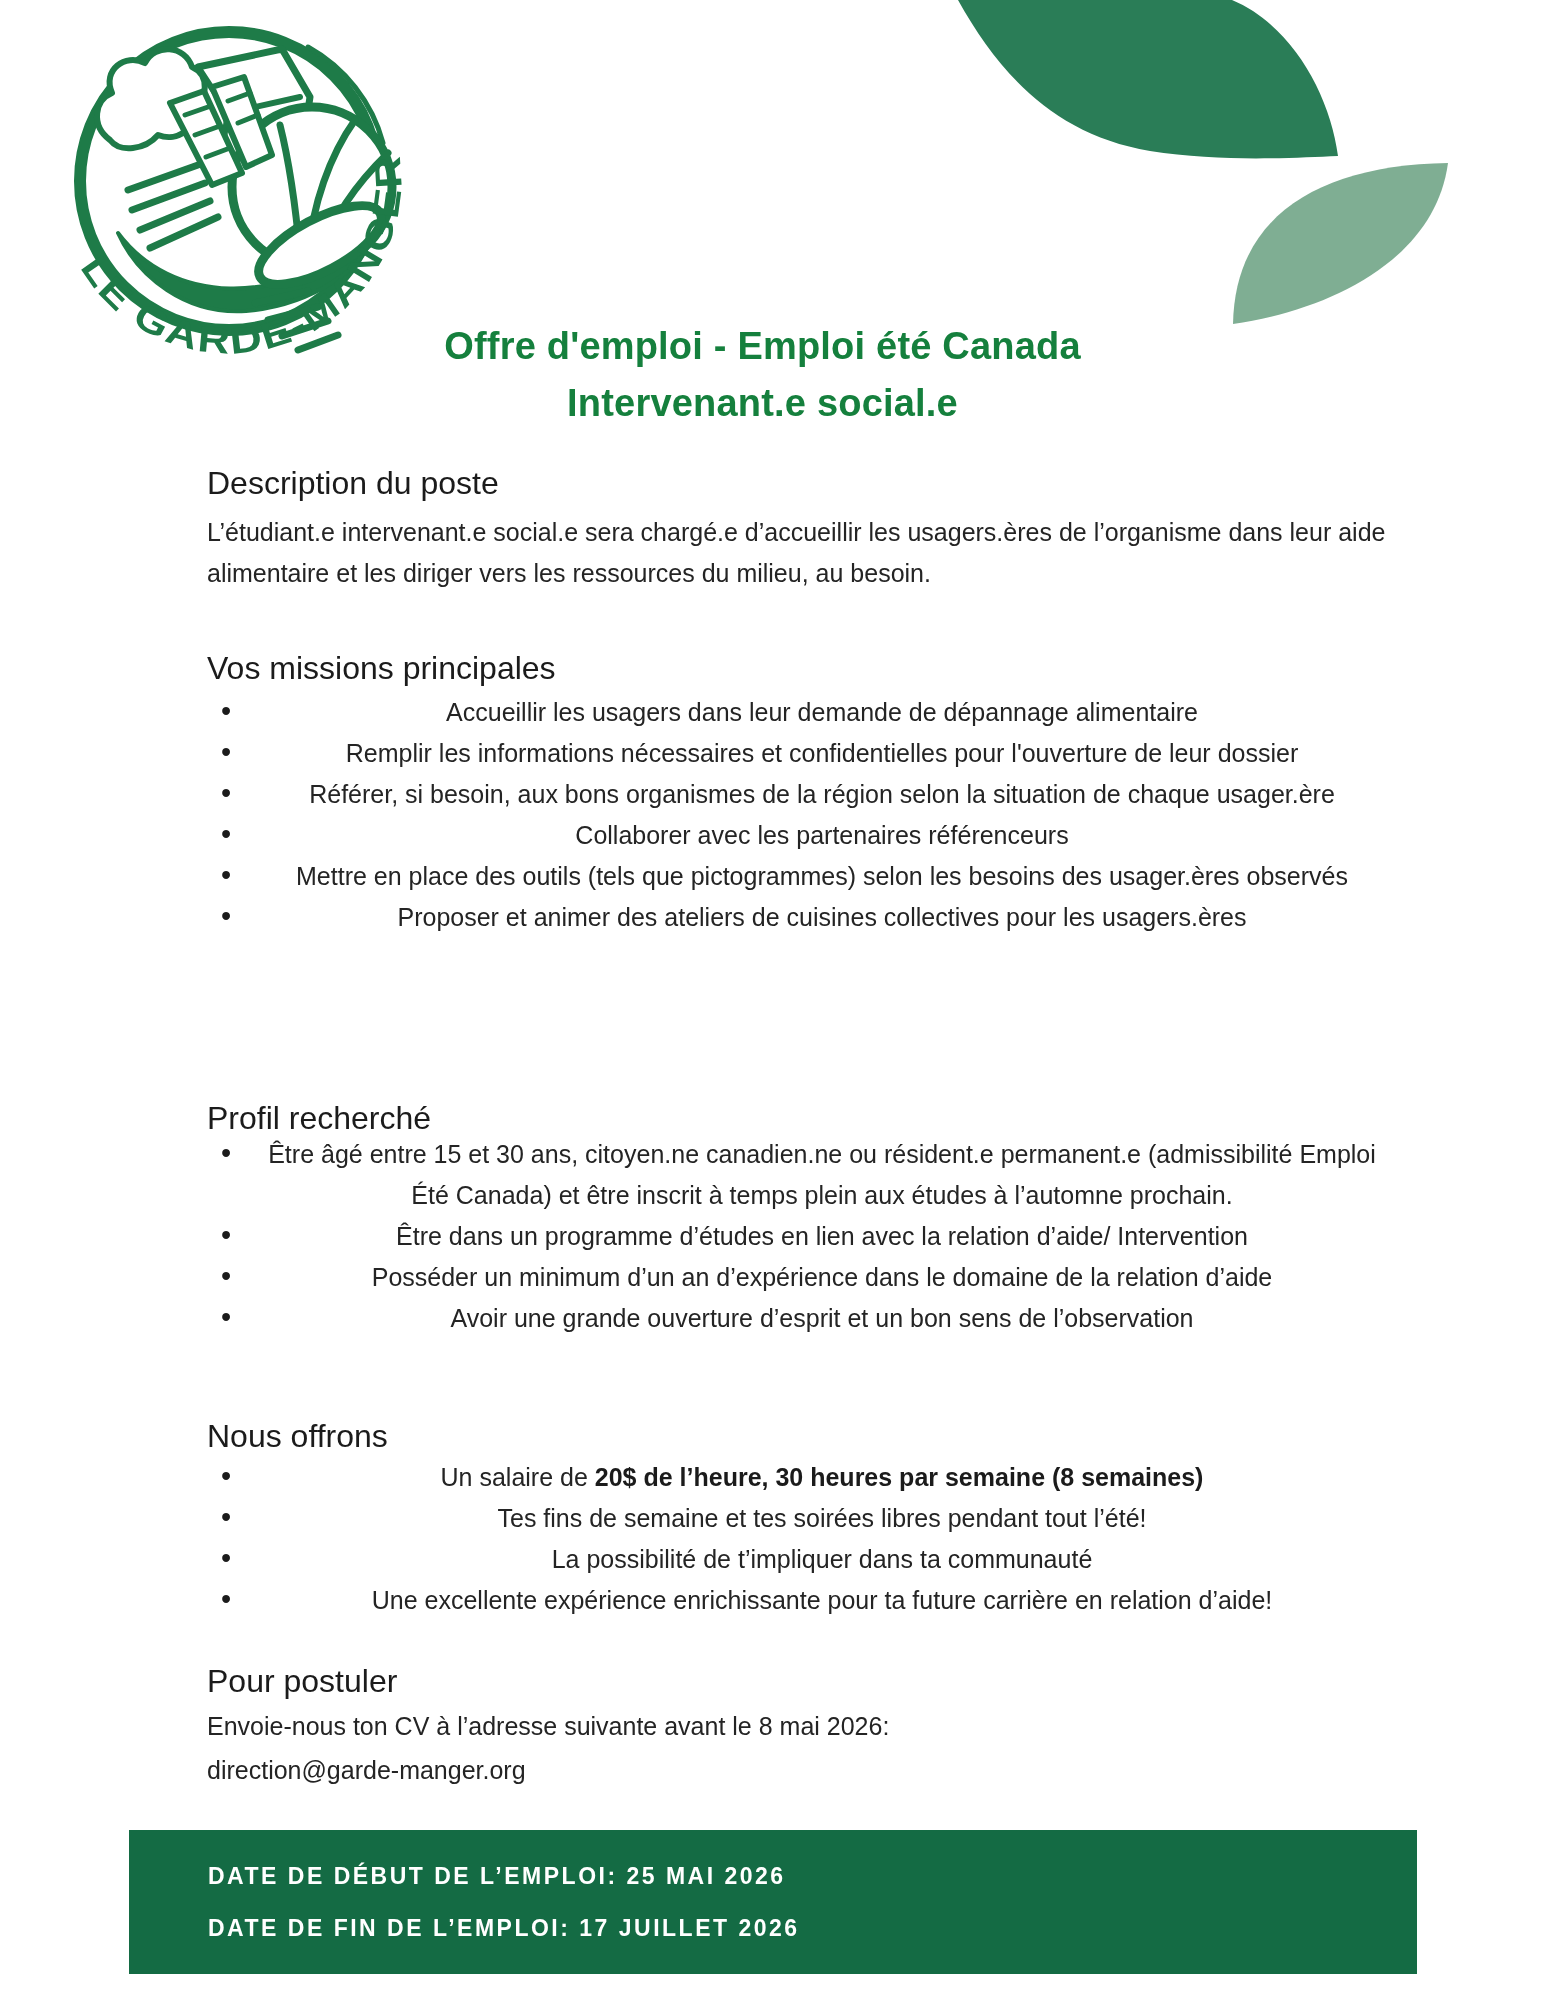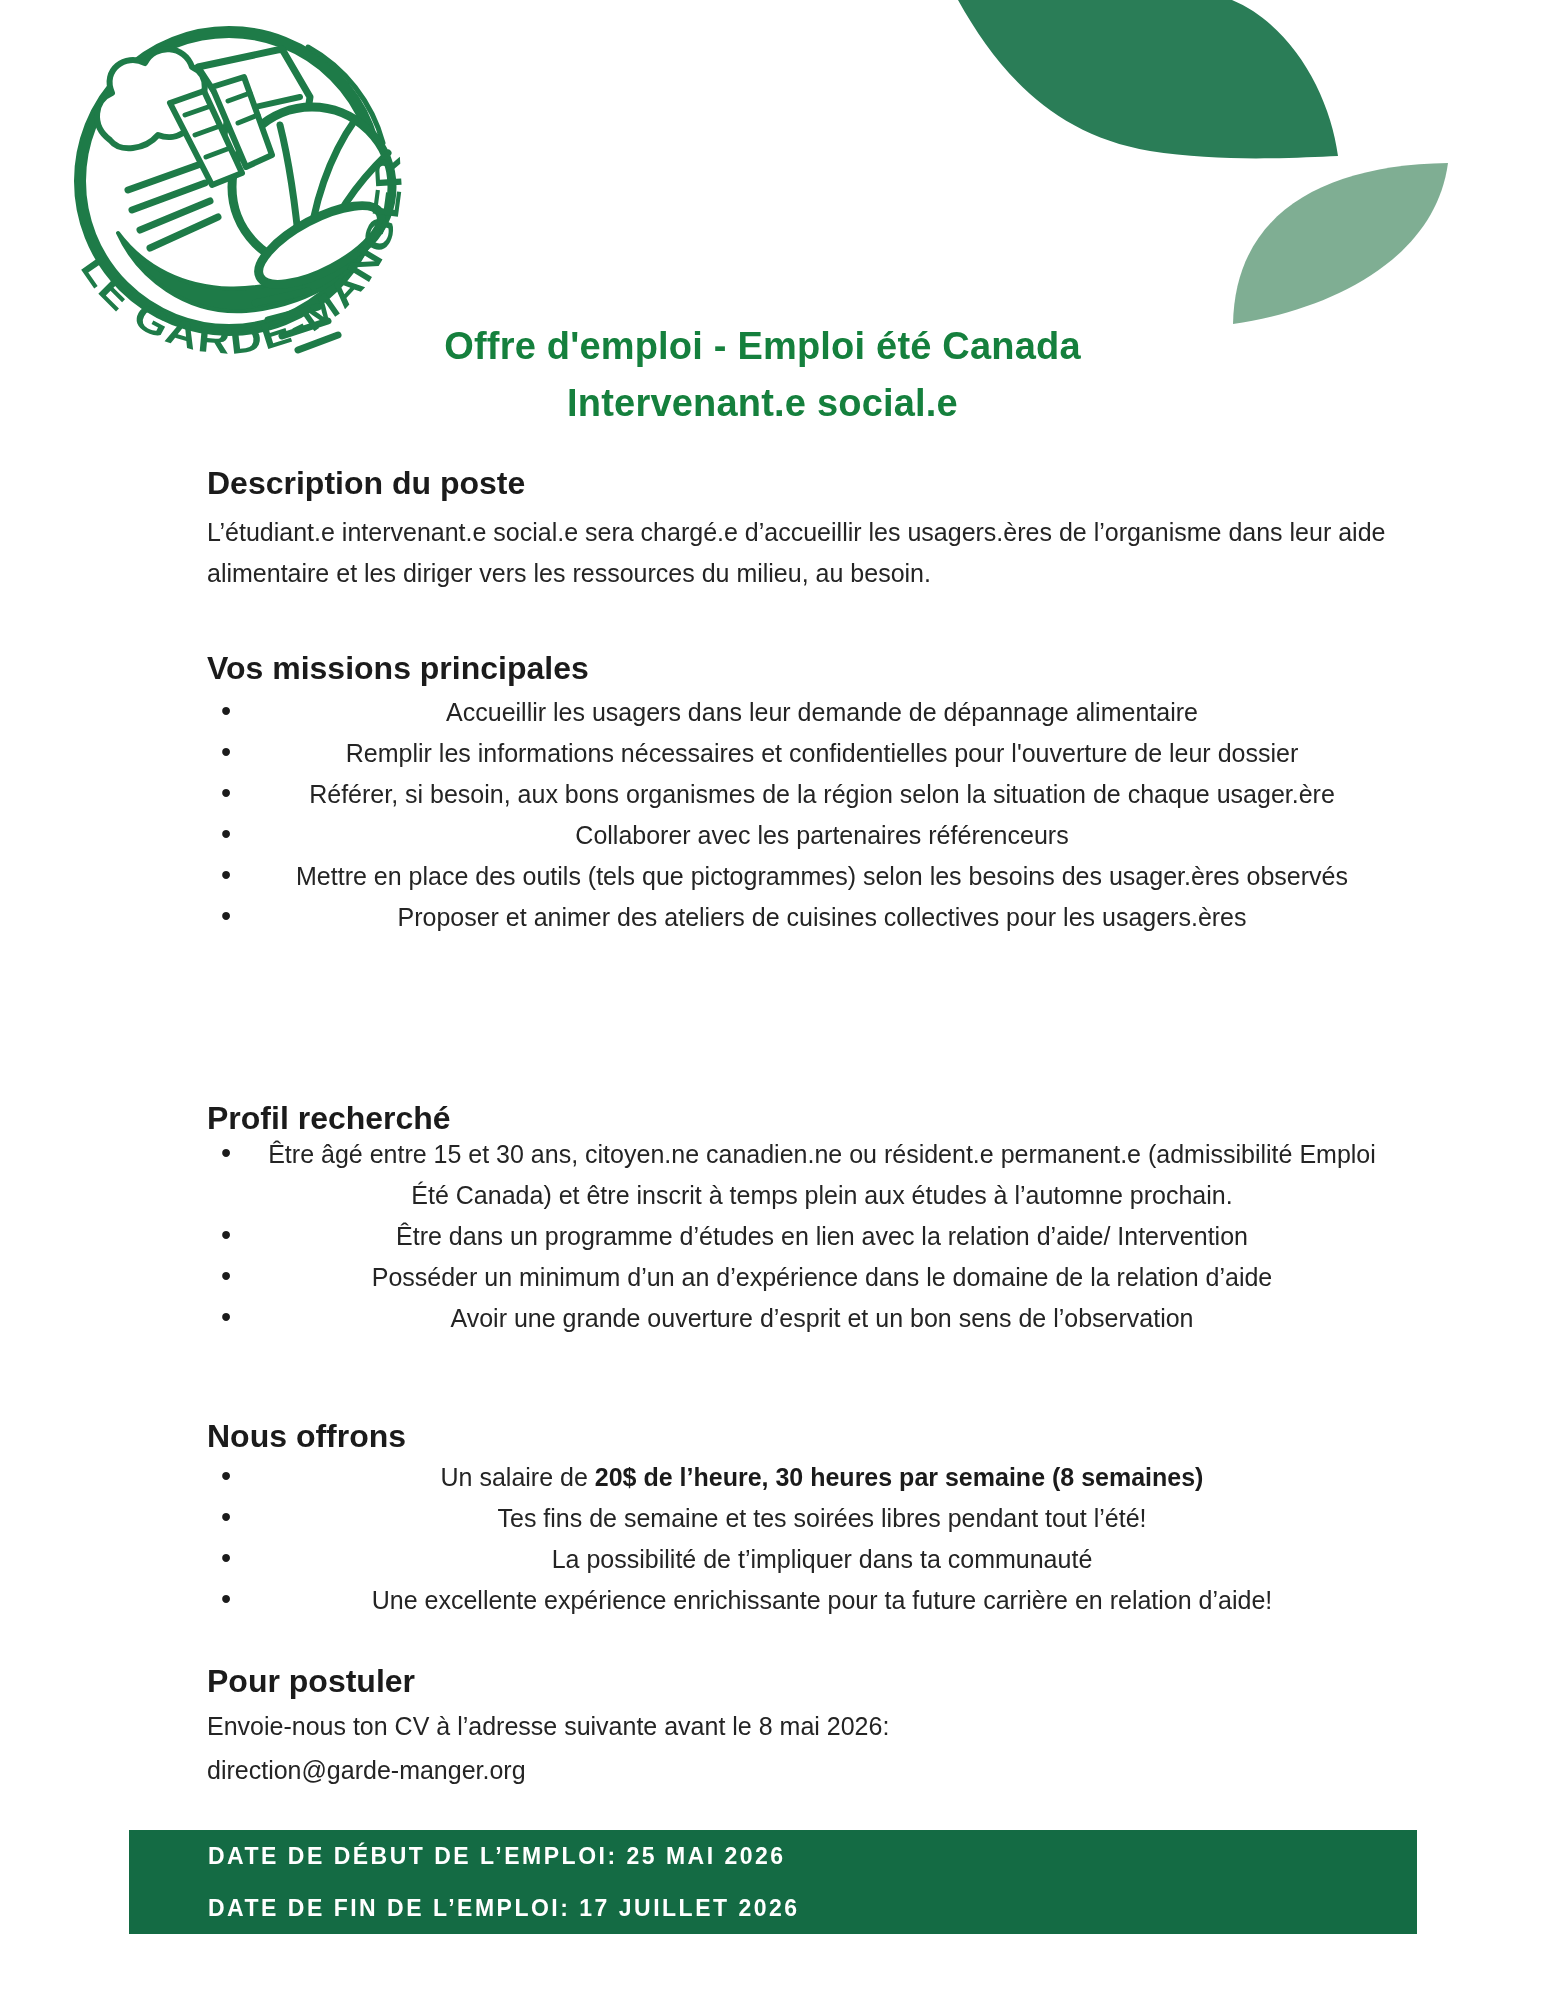--- a/index.html
+++ b/index.html
@@ -10,32 +10,32 @@
   .leaves{position:absolute;left:940px;top:0;width:605px;height:420px;}
 
   
   .logo{position:absolute;left:50px;top:5px;width:400px;height:400px;}
 
   
   .title{position:absolute;left:260px;top:318px;width:1005px;text-align:center;
          font-size:38px;font-weight:700;line-height:57px;color:#15803d;letter-spacing:0.2px;}
 
   
-  .h{position:absolute;left:207px;font-size:32px;font-weight:700;color:#1b1b1b;line-height:42px;}
+  .h{position:absolute;left:207px;font-size:32px;font-weight:400;color:#1b1b1b;line-height:42px;}
   .p{position:absolute;left:207px;width:1210px;font-size:25px;line-height:41px;color:#242424;}
   ul.blist{position:absolute;left:207px;width:1180px;margin:0;padding:0;
            font-size:25px;line-height:41px;color:#242424;}
   ul.blist li{list-style:none;position:relative;padding-left:50px;margin:0;text-align:center;}
   ul.blist li::before{content:"\2022";position:absolute;left:14px;top:-1px;
            font-size:29px;color:#1b1b1b;}
 
   .bold-inline{font-weight:700;color:#1b1b1b;}
 
   
-  .banner{position:absolute;left:129px;top:1830px;width:1288px;height:104px;
+  .banner{position:absolute;left:129px;top:1830px;width:1288px;height:144px;
           background:#146b44;display:flex;flex-direction:column;justify-content:center;
           gap:24px;padding-left:79px;box-sizing:border-box;}
   .banner .bline{color:#ffffff;font-size:23px;font-weight:700;letter-spacing:2.5px;line-height:28px;}
 </style>
 </head>
 <body>
 
 <div class="page">
 
   <svg class="leaves" viewBox="0 0 605 420" aria-hidden="true">

